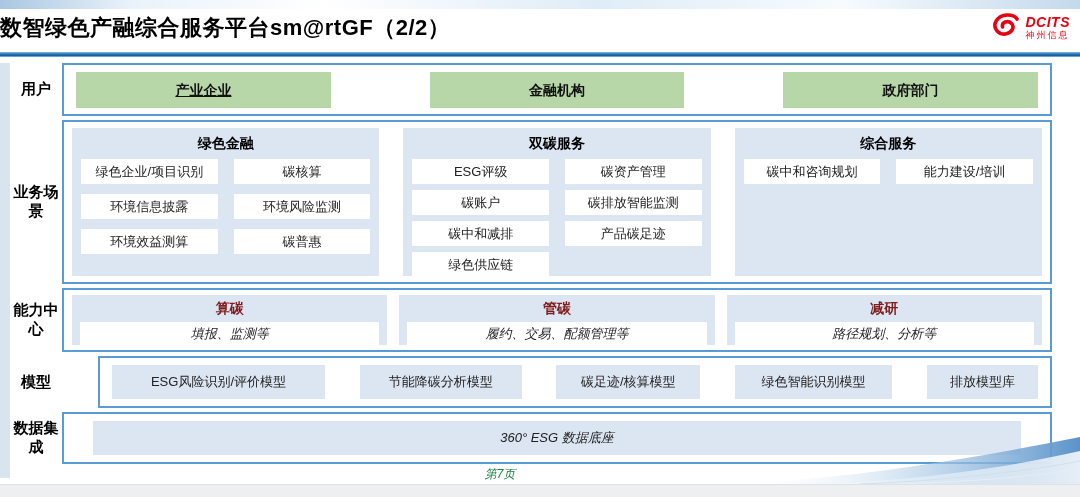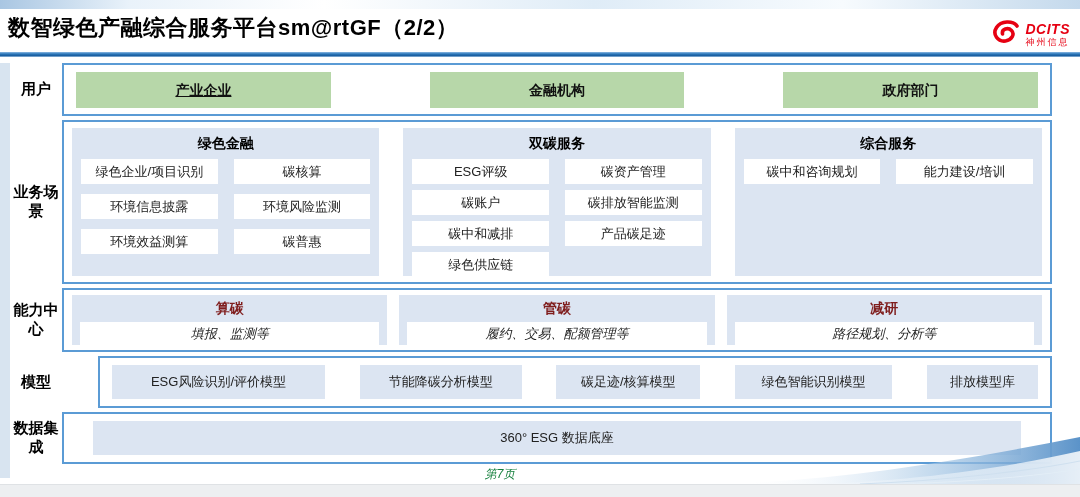--- a/index.html
+++ b/index.html
@@ -7,24 +7,24 @@
     position:relative; width:1080px; height:497px; overflow:hidden;
     font-family:"Liberation Sans","DejaVu Sans",sans-serif; color:#111; background:#fff;
   }
 
   
   .top-band {
     position:absolute; top:0; left:0; width:100%; height:9px;
     background:linear-gradient(93deg,#a9c6e2 0%,#e9f2fa 12%,#ffffff 30%,#dfecf7 55%,#f7fbfe 78%,#c4d9ec 100%);
   }
   .slide-title {
-    position:absolute; left:8px; top:13px; font-size:22px; font-weight:700;
+    position:absolute; left:0; top:13px; font-size:22px; font-weight:700;
     color:#000; letter-spacing:0.5px; white-space:nowrap;
   }
-  .logo { position:absolute; right:10px; top:19px; display:flex; align-items:center; gap:5px; }
+  .logo { position:absolute; right:10px; top:12px; display:flex; align-items:center; gap:5px; }
   .logo-text { display:flex; flex-direction:column; line-height:1; }
   .brand-name { color:#e60012; font-weight:700; font-style:italic; font-size:14px; letter-spacing:0.5px; }
   .brand-sub  { color:#e60012; font-size:9px; letter-spacing:2px; margin-top:2px; }
   .title-divider {
     position:absolute; top:52px; left:0; width:100%; height:5px;
     background:linear-gradient(180deg,#8db9e2 0%,#2a77ba 40%,#1b5c9d 75%,#a9cbe8 100%);
   }
 
   
   .left-strip { position:absolute; left:0; top:63px; width:10px; height:415px; background:#d8e4f0; }
@@ -74,21 +74,21 @@
 
   
   .models-box { justify-content:space-between; padding:0 12px; }
   .model-box {
     background:#dce5f2; height:34px; line-height:34px; text-align:center;
     font-size:13px; color:#222; white-space:nowrap;
   }
   .mw1{width:23%;} .mw2{width:17.5%;} .mw3{width:15.5%;} .mw4{width:17%;} .mw5{width:12%;}
 
   
-  .data-box { padding:0 29px; }
+  .data-box { padding:0 29px;font-style:italic; }
   .data-base {
     flex:1; background:#dce5f2; height:34px; line-height:34px; text-align:center;
     font-size:13px; color:#222;
   }
 
   
   .page-number {
     position:absolute; top:466px; left:0; width:1000px; text-align:center;
     font-size:12px; font-style:italic; color:#15803d;
   }

